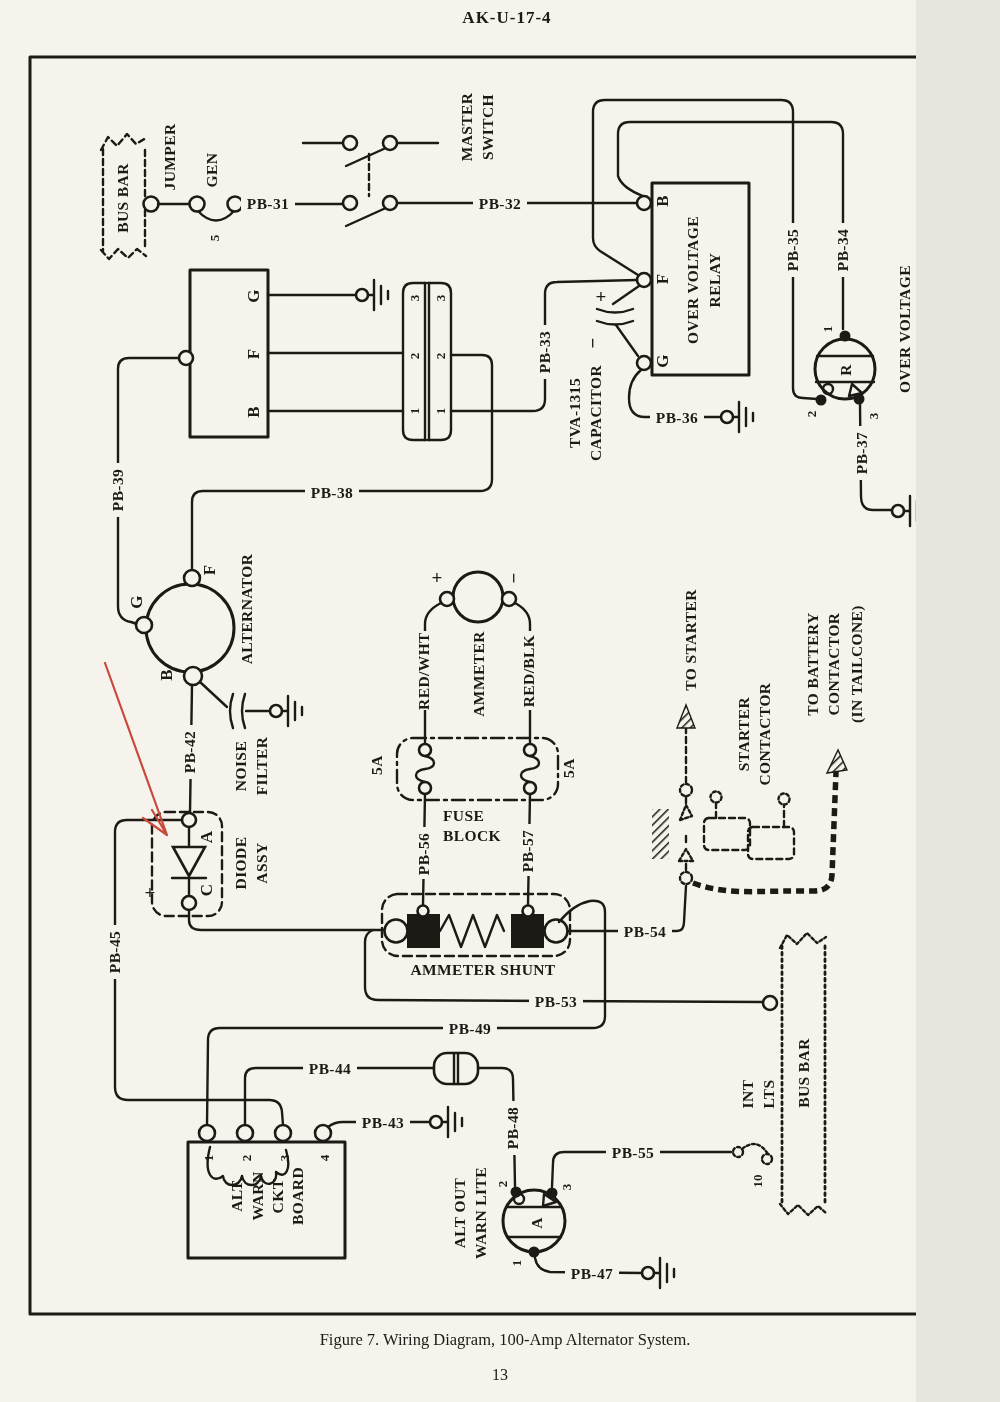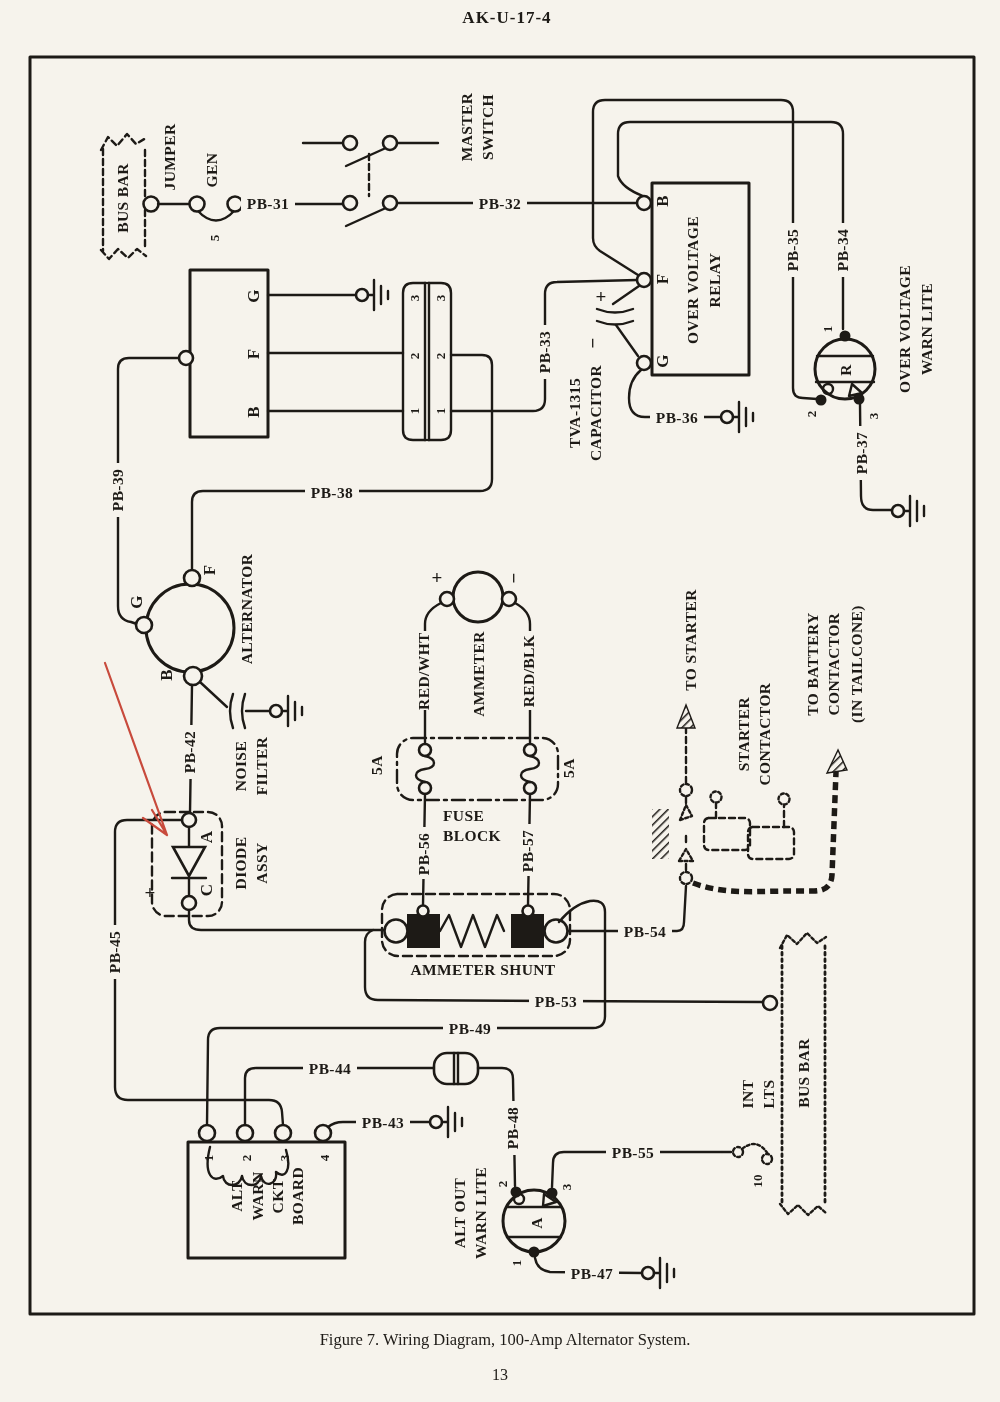--- a/index.html
+++ b/index.html
@@ -1,17 +1,17 @@
 <!DOCTYPE html>
 <html><head>
 <meta charset="utf-8">
 <style>
   :root { --paper:#f6f3ec; --ink:#1d1a16; }
   html,body { margin:0; padding:0; background:#e8e5de; }
-  .page { position:relative; width:1000px; height:1402px; background:var(--paper); overflow:hidden;
+  .page { position:relative; width:916px; height:1402px; background:var(--paper); overflow:hidden;
           font-family:"Liberation Serif", serif; }
   svg { position:absolute; left:0; top:0; }
   text { font-family:"Liberation Serif", serif; fill:var(--ink); }
   .lbl  { font-size:15.5px; font-weight:bold; letter-spacing:.4px; }
   .sm   { font-size:13px;   font-weight:bold; }
   .big  { font-size:17px;   font-weight:bold; }
   .sign { font-size:19px;   font-weight:bold; }
   .cap  { font-size:16.5px; }
   .hdr  { font-size:17px;   font-weight:bold; letter-spacing:1px; }
   .pg   { font-size:16px; }

